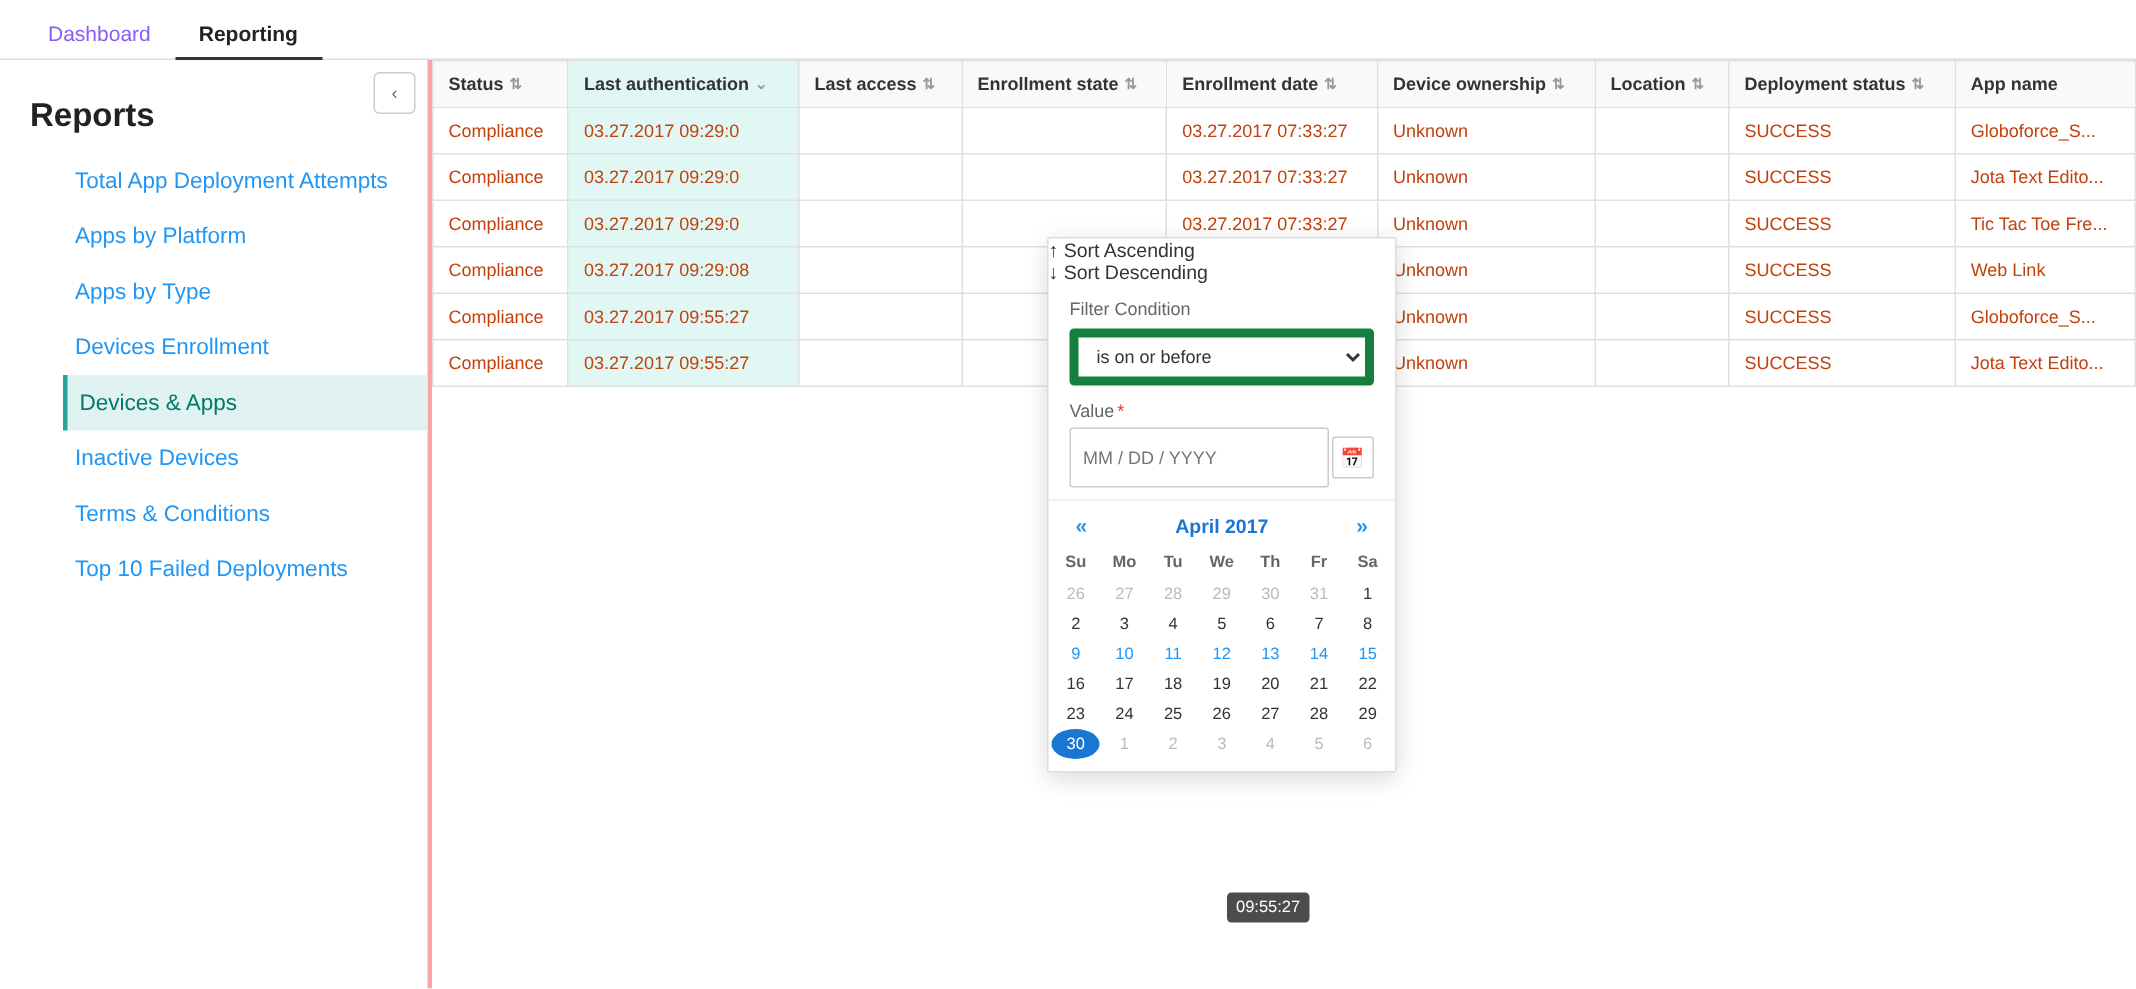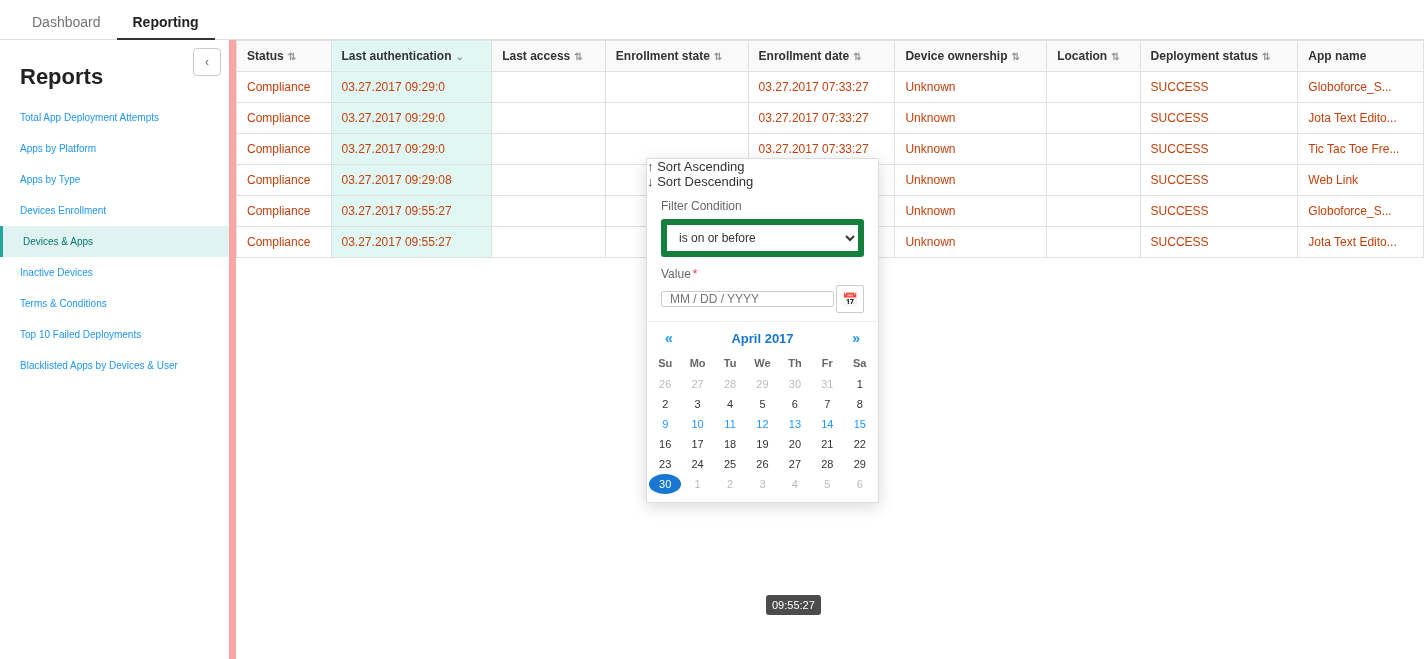--- a/index.html
+++ b/index.html
@@ -10,41 +10,41 @@
       display: flex;
       border-bottom: 1px solid #ddd;
       background: #fff;
       padding: 0 16px;
       height: 40px;
       align-items: flex-end;
     }
     .top-nav .tab {
       padding: 8px 16px;
       cursor: pointer;
-      color: #737373;
+      color: #8b5cf6;
       font-size: 14px;
       border-bottom: 2px solid transparent;
       margin-bottom: -1px;
     }
     .top-nav .tab.active {
       color: #222;
       font-weight: bold;
       border-bottom: 2px solid #333;
     }
 
     
     .main-layout {
       display: flex;
       height: calc(659px - 40px);
     }
 
     
     .sidebar {
-      width: 236px;
-      border-right: 7px solid #fca5a5;
+      width: 288px;
+      border-right: 3px solid #fca5a5;
       background: #fff;
       flex-shrink: 0;
       position: relative;
       padding-top: 8px;
     }
     .sidebar-title {
       font-size: 22px;
       font-weight: bold;
       padding: 16px 20px 12px 20px;
       color: #222;
@@ -60,25 +60,26 @@
       background: #fff;
       cursor: pointer;
       display: flex;
       align-items: center;
       justify-content: center;
       color: #666;
       font-size: 12px;
     }
     .sidebar-item {
       display: block;
-      padding: 10px 20px;
+      padding: 10px 8px;
       color: #2196F3;
       cursor: pointer;
-      font-size: 10px;
+      font-size: 15px;
       text-decoration: none;
+      margin-left: 42px;
     }
     .sidebar-item.active {
       background: #e0f2f1;
       border-left: 3px solid #26a69a;
       color: #00796b;
       font-weight: 500;
     }
 
     
     .content {
@@ -184,21 +185,21 @@
       margin-left: 2px;
     }
     .date-input-row {
       display: flex;
       align-items: center;
       gap: 2px;
     }
     .date-input {
       flex: 1;
       border: 1px solid #ccc;
-      padding: 0 8px;
+      padding: 12px 8px;
       font-size: 12px;
       color: #aaa;
       border-radius: 2px;
     }
     .calendar-icon-btn {
       width: 28px;
       height: 28px;
       background: #fff;
       border: 1px solid #ccc;
       border-radius: 2px;
@@ -279,21 +280,20 @@
     <button class="sidebar-collapse-btn">‹</button>
 
     <a class="sidebar-item">Total App Deployment Attempts</a>
     <a class="sidebar-item">Apps by Platform</a>
     <a class="sidebar-item">Apps by Type</a>
     <a class="sidebar-item">Devices Enrollment</a>
     <a class="sidebar-item active">Devices &amp; Apps</a>
     <a class="sidebar-item">Inactive Devices</a>
     <a class="sidebar-item">Terms &amp; Conditions</a>
     <a class="sidebar-item">Top 10 Failed Deployments</a>
-    <a class="sidebar-item">Blacklisted Apps by Devices &amp; User</a>
   </div>
 
   <div class="content">
     <div class="table-wrapper">
       <table>
         <thead>
           <tr>
             <th>
               <div class="col-header">
                 <span>Status</span>

